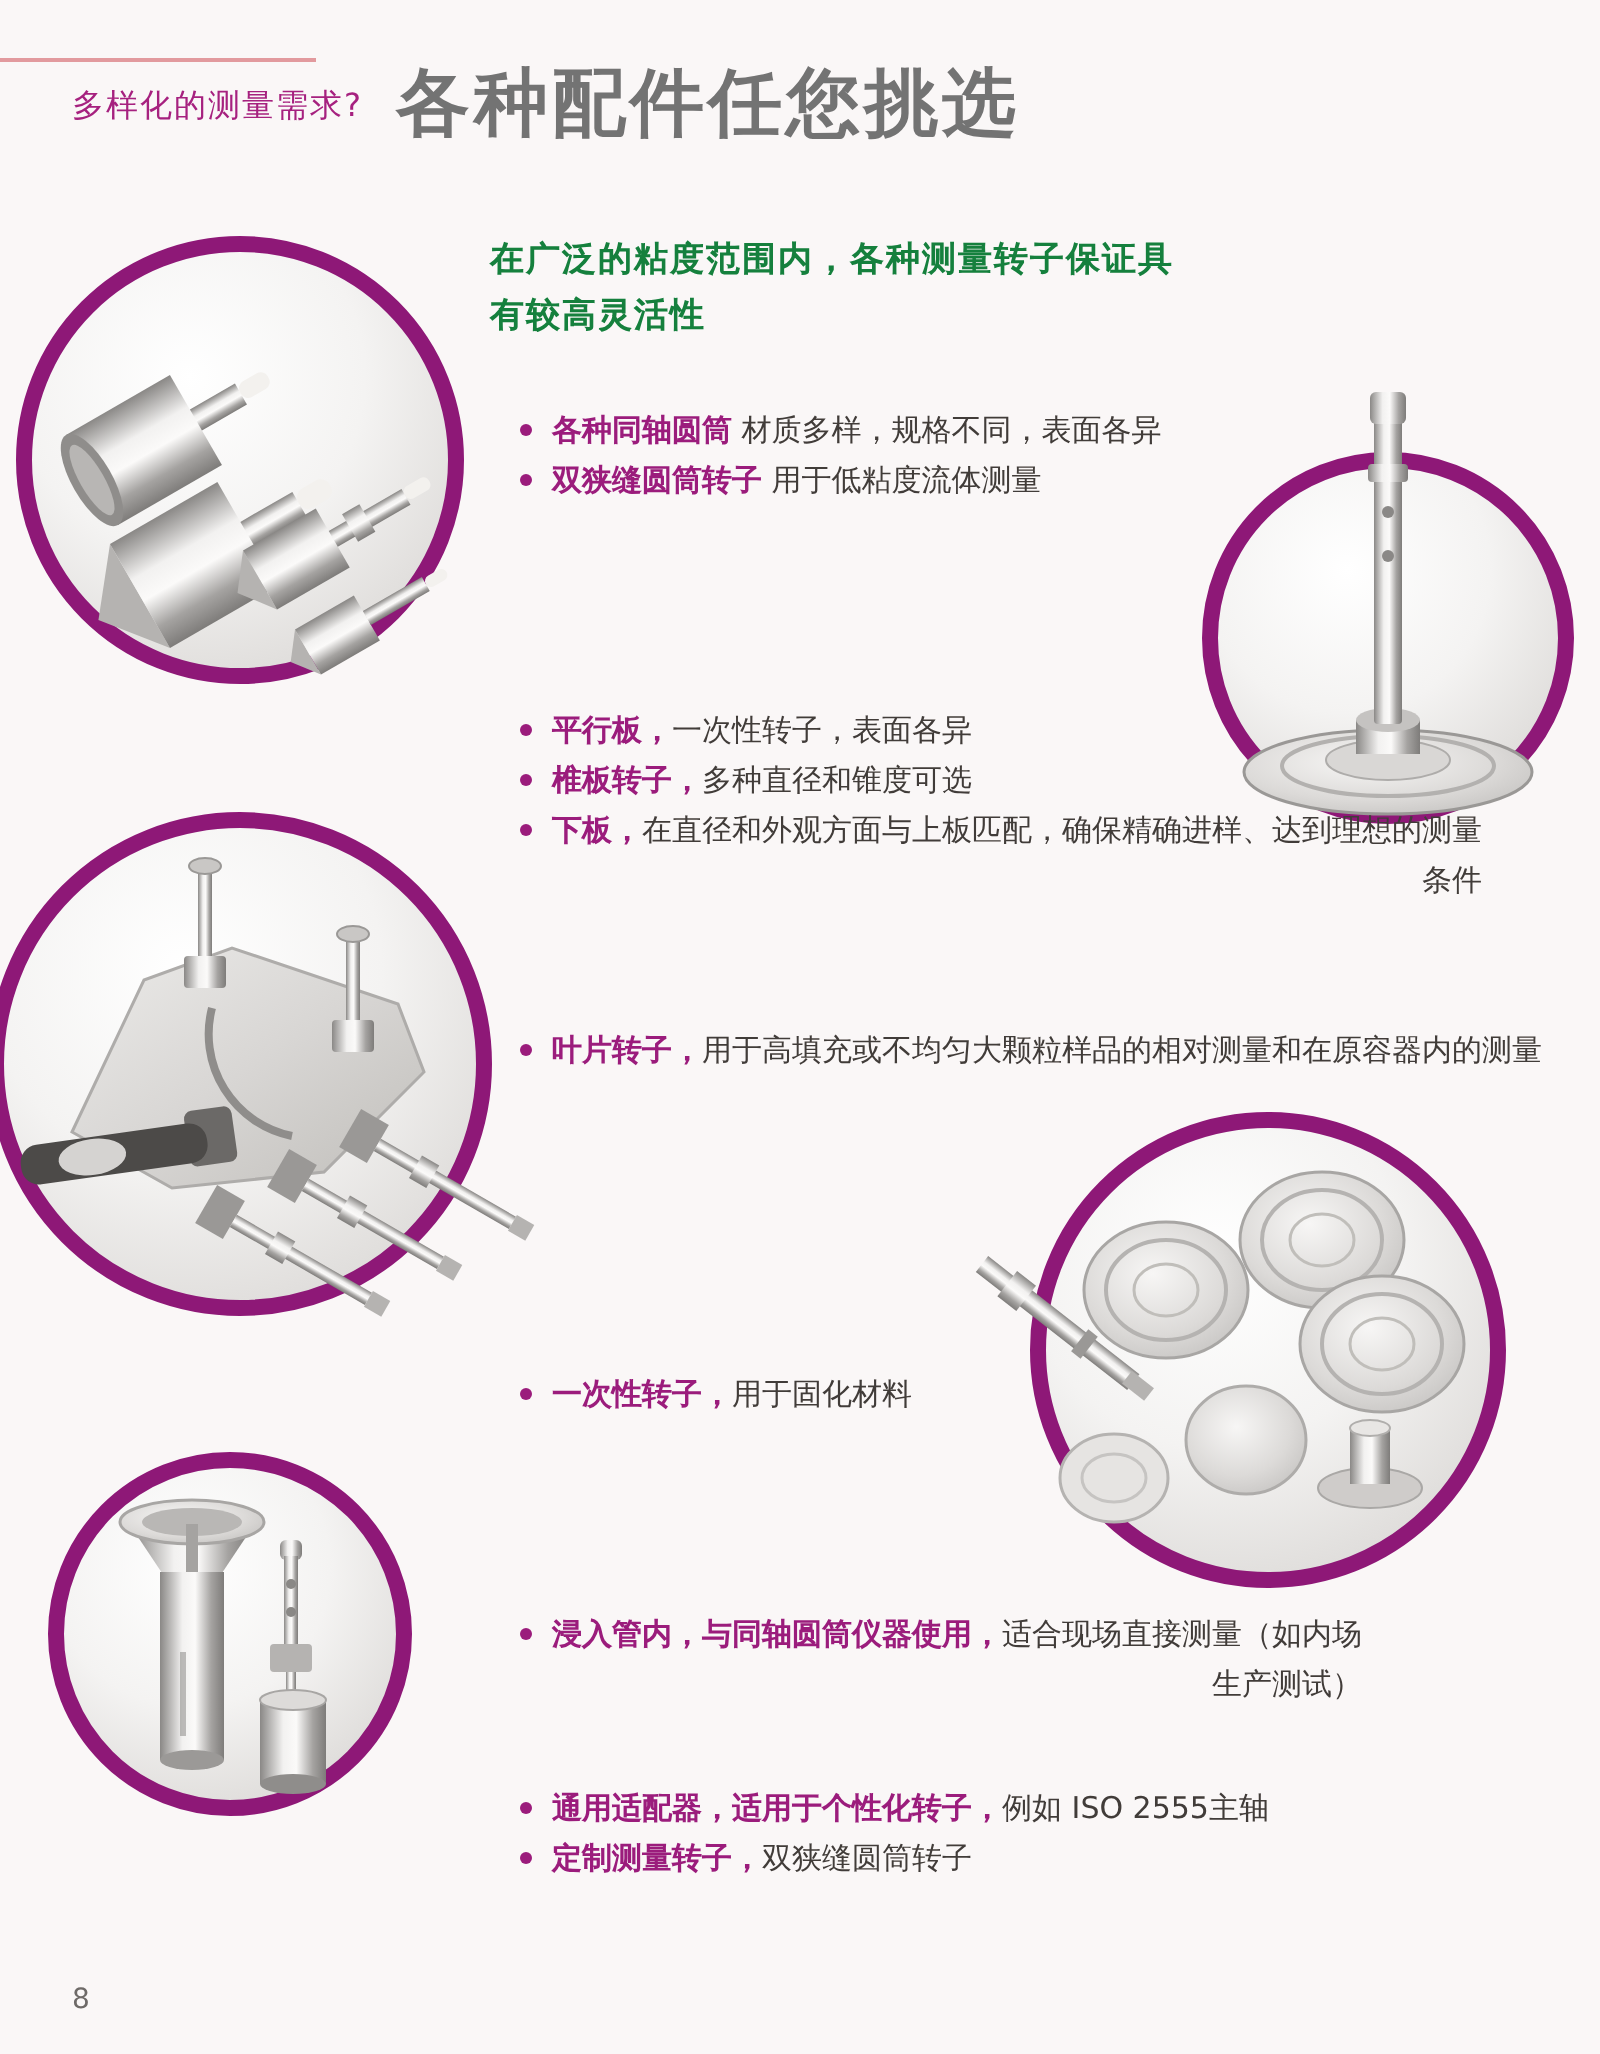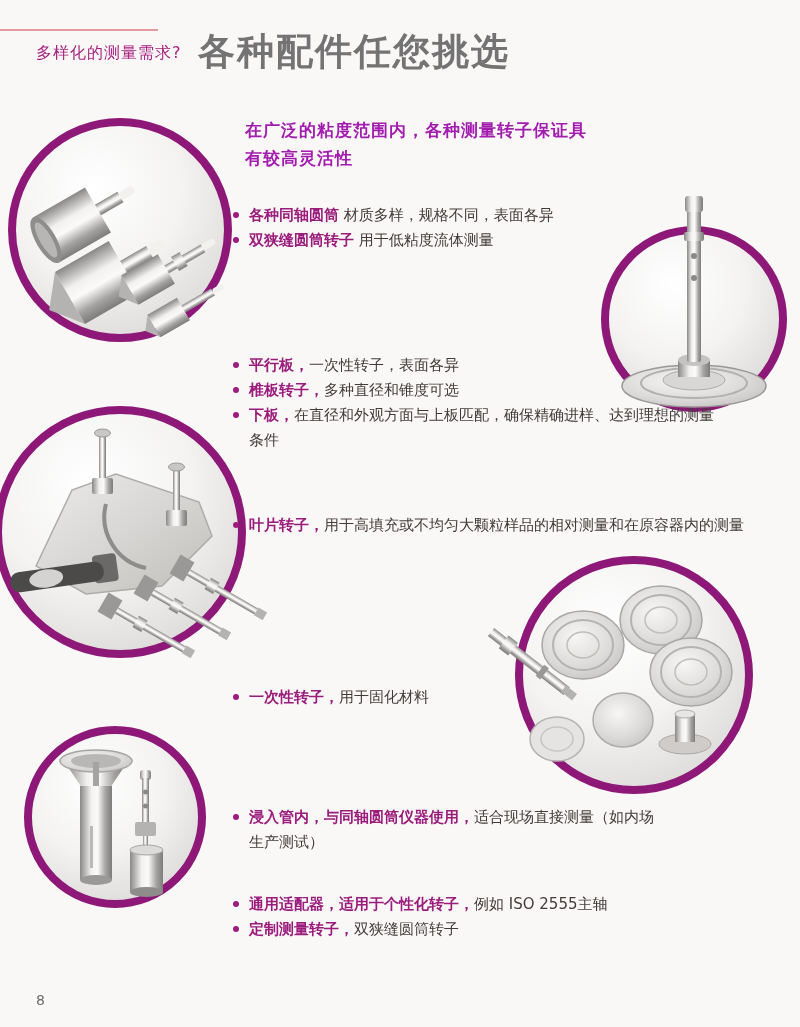--- a/index.html
+++ b/index.html
@@ -6,23 +6,23 @@
   .page{position:relative;width:800px;height:1027px;background:#faf7f7;overflow:hidden;
         font-family:"DejaVu Sans","Liberation Sans",sans-serif;}
 
   .eyebrow{position:absolute;left:36px;top:6px;font-size:16px;font-weight:normal;
            color:#a6217f;letter-spacing:1px;margin-top:37px;}
   .rule{position:absolute;left:0;top:29px;width:158px;height:2px;background:#e29a9e;}
   .title{position:absolute;left:198px;top:27px;font-size:37px;font-weight:bold;
          color:#737373;letter-spacing:2px;}
 
   .intro{position:absolute;left:245px;top:116px;width:520px;font-size:17px;font-weight:bold;
-         color:#a21caf;line-height:28px;white-space:pre-line;letter-spacing:1px;}
-
-  .bgroup{position:absolute;left:233px;width:525px;}
+         color:#15803d;line-height:28px;white-space:pre-line;letter-spacing:1px;}
+
+  .bgroup{position:absolute;left:260px;width:525px;text-align:right;}
   .g1{top:203px}.g2{top:353px}.g3{top:513px}.g4{top:685px}.g5{top:805px}.g6{top:892px}
   .bullet{display:flex;align-items:flex-start;}
   .dot{flex:0 0 auto;width:6px;height:6px;border-radius:50%;background:#9b1c7c;
        margin:9px 10px 0 0;}
   .btext{margin:0;font-size:15px;line-height:25px;color:#413c39;white-space:pre-line;}
   .btext strong{color:#9b1c7c;font-weight:bold;}
 
   .circle{position:absolute;box-sizing:border-box;border:8px solid #8e1877;border-radius:50%;
           background:radial-gradient(circle at 38% 30%, #ffffff 0%, #f4f3f2 45%,
                      #e2e0de 75%, #d3d1cf 100%);}

